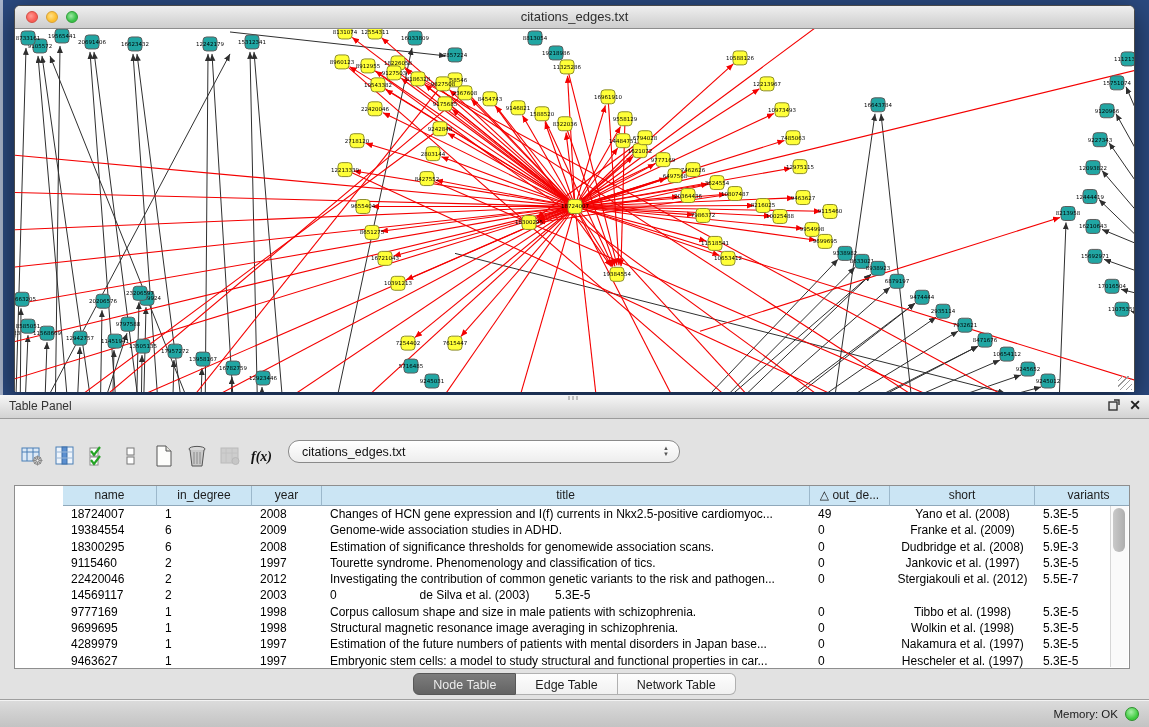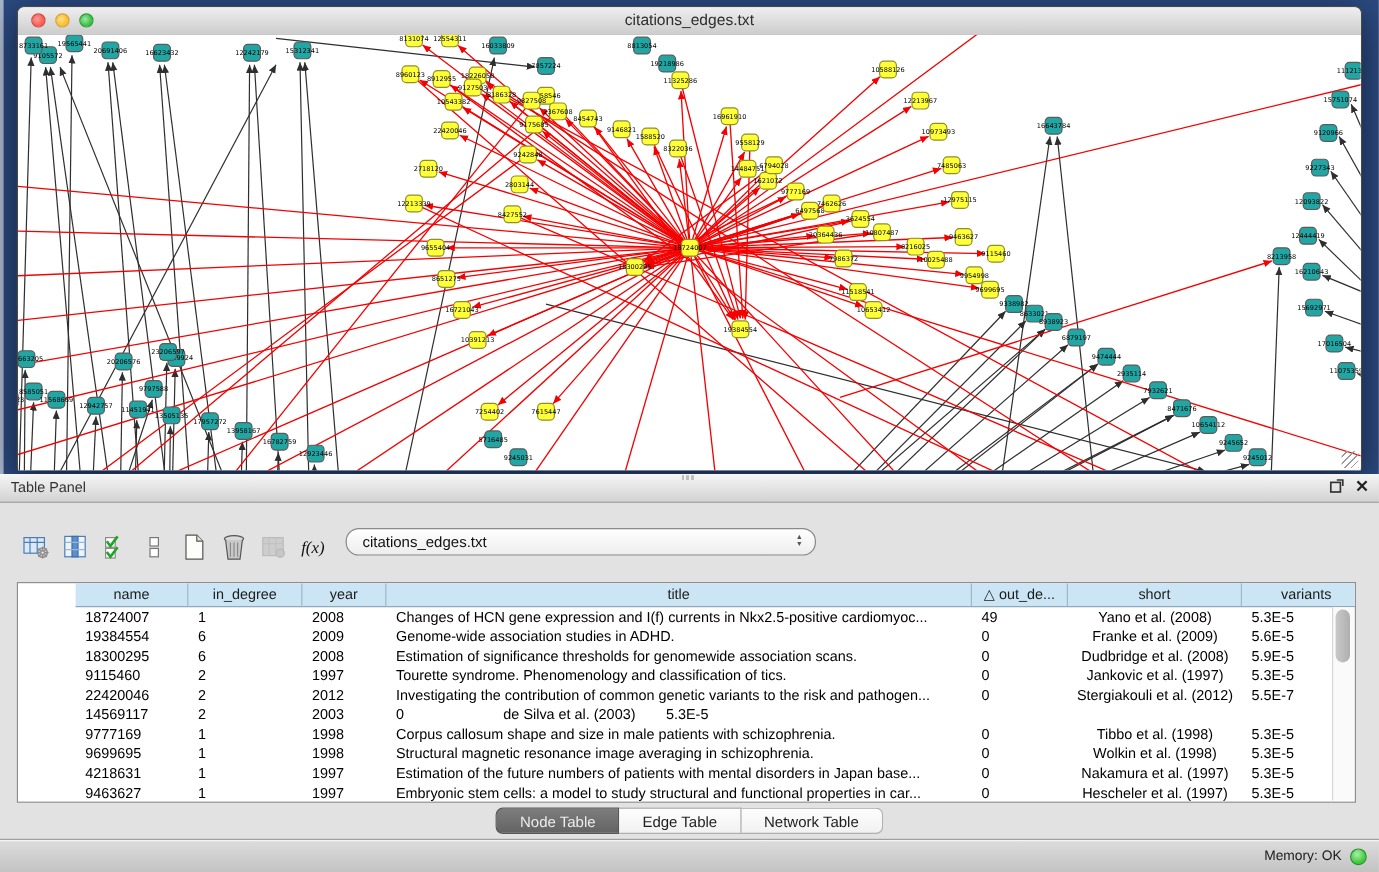--- a/index.html
+++ b/index.html
@@ -31,21 +31,21 @@
   .table-panel{position:absolute;left:0;top:395px;width:1149px;height:332px;background:#e2e2e2;}
   .panel-header{position:relative;height:23px;background:linear-gradient(#f6f6f6,#d2d2d2);
     border-bottom:1px solid #9b9b9b;}
   .panel-header .splitgrip{position:absolute;left:568px;top:1px;width:12px;height:4px;
     background:repeating-linear-gradient(90deg,#bdbdbd 0 2px,#f2f2f2 2px 4px);}
   .panel-title{position:absolute;left:9px;top:0;font-size:12px;line-height:22px;color:#333;}
   .panel-actions{position:absolute;right:8px;top:3px;display:flex;gap:9px;align-items:center;}
   .float-ic{width:12px;height:12px;}
   .close-ic{font-size:14px;font-weight:bold;color:#222;line-height:14px;cursor:default;}
   .toolbar{position:absolute;left:18px;top:47px;display:flex;align-items:center;gap:7px;}
-  .tbtn{width:26px;height:28px;display:flex;align-items:center;justify-content:flex-start;}
+  .tbtn{width:26px;height:28px;display:flex;align-items:center;justify-content:flex-end;font-weight:bold;}
   .combo{position:absolute;left:270px;top:-2px;width:392px;height:23px;box-sizing:border-box;
     border:1px solid #8a8a8a;border-radius:11px;background:linear-gradient(#ffffff,#ededed);
     font-size:12.5px;color:#111;display:flex;align-items:center;padding:0 10px 0 13px;
     box-shadow:inset 0 1px 0 #fff;}
   .combo .lbl{flex:1;white-space:nowrap;overflow:hidden;}
   .combo .stepper{display:flex;flex-direction:column;line-height:5px;font-size:6px;color:#555;gap:1px;}
   
   .tbl{position:absolute;left:14px;top:90px;width:1116px;height:184px;background:#fff;
     border:1px solid #8e8e8e;box-sizing:border-box;overflow:hidden;padding-left:48px;}
   .thead{display:flex;height:20px;background:#cbe5f4;}
@@ -588,21 +588,21 @@
           <div class="td c5 center">Franke et al. (2009)</div>
           <div class="td c6">5.6E-5</div>
         </div>
         <div class="tr">
           <div class="td c0">18300295</div>
           <div class="td c1">6</div>
           <div class="td c2">2008</div>
           <div class="td c3">Estimation of significance thresholds for genomewide association scans.</div>
           <div class="td c4">0</div>
           <div class="td c5 center">Dudbridge et al. (2008)</div>
-          <div class="td c6">5.9E-5</div>
+          <div class="td c6">5.9E-3</div>
         </div>
         <div class="tr">
           <div class="td c0">9115460</div>
           <div class="td c1">2</div>
           <div class="td c2">1997</div>
           <div class="td c3">Tourette syndrome. Phenomenology and classification of tics.</div>
           <div class="td c4">0</div>
           <div class="td c5 center">Jankovic et al. (1997)</div>
           <div class="td c6">5.3E-5</div>
         </div>
@@ -635,21 +635,21 @@
         <div class="tr">
           <div class="td c0">9699695</div>
           <div class="td c1">1</div>
           <div class="td c2">1998</div>
           <div class="td c3">Structural magnetic resonance image averaging in schizophrenia.</div>
           <div class="td c4">0</div>
           <div class="td c5 center">Wolkin et al. (1998)</div>
           <div class="td c6">5.3E-5</div>
         </div>
         <div class="tr">
-          <div class="td c0">4218631</div>
+          <div class="td c0">4289979</div>
           <div class="td c1">1</div>
           <div class="td c2">1997</div>
           <div class="td c3">Estimation of the future numbers of patients with mental disorders in Japan base...</div>
           <div class="td c4">0</div>
           <div class="td c5 center">Nakamura et al. (1997)</div>
           <div class="td c6">5.3E-5</div>
         </div>
         <div class="tr">
           <div class="td c0">9463627</div>
           <div class="td c1">1</div>

